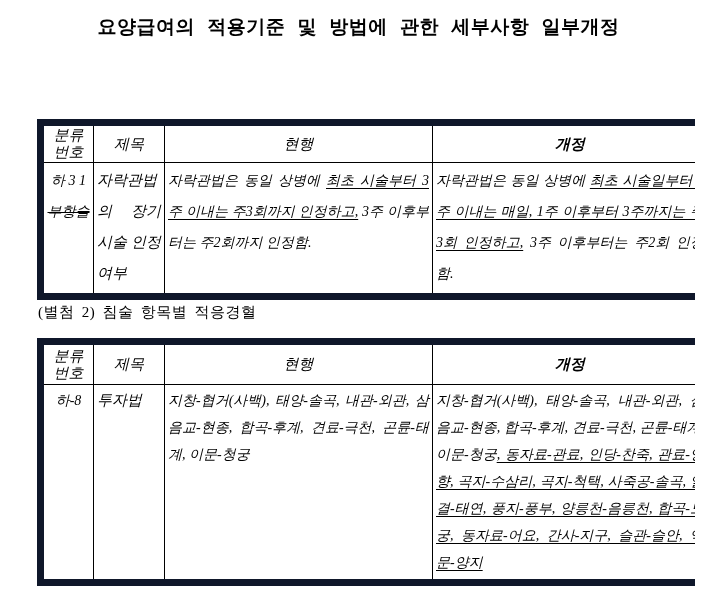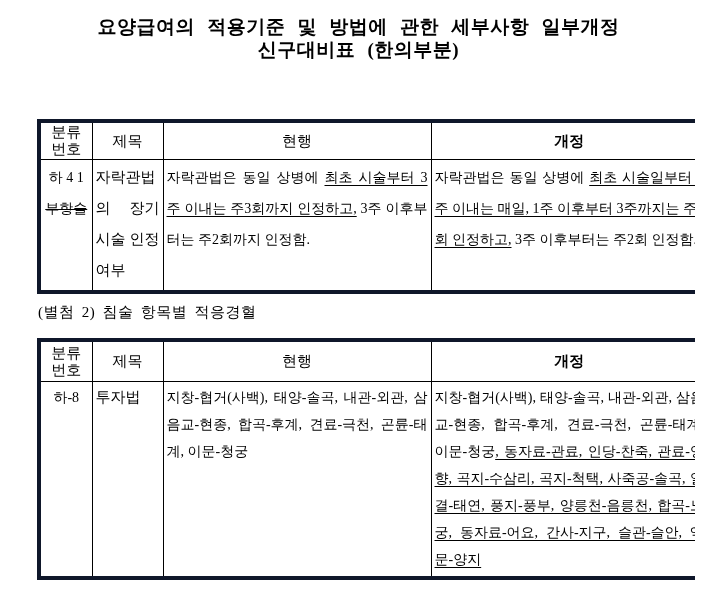--- a/index.html
+++ b/index.html
@@ -45,22 +45,23 @@
     letter-spacing: 0.5px;
     word-spacing: 3px;
     white-space: nowrap;
   }
   table.cmp {
     position: absolute;
     left: 37px;
     width: 670px;
     border-collapse: collapse;
     table-layout: fixed;
-    border: 4px solid #0f172a;
+    border: 7px solid #0f172a;
     font-size: 14px;
+    font-style: italic;
   }
   table.cmp.t1 { top: 119px; }
   table.cmp.t2 { top: 338px; }
   table.cmp th, table.cmp td {
     border: 1px solid #000;
     padding: 2px 3px;
     vertical-align: top;
     overflow: hidden;
   }
   table.cmp th {
@@ -87,21 +88,20 @@
     text-decoration-thickness: 1px;
   }
 </style>
 </head>
 <body>
 
 <div class="page">
 
   <div class="doc-title">
     <div>요양급여의 적용기준 및 방법에 관한 세부사항 일부개정</div>
-    <div>신구대비표 (한의부분)</div>
   </div>
 
 
   <table class="cmp t1">
     <colgroup>
       <col style="width:53px">
       <col style="width:71px">
       <col style="width:268px">
       <col style="width:278px">
     </colgroup>
@@ -112,21 +112,21 @@
             <span class="blk">번호</span>
           </th>
         <th>제목</th>
         <th>현행</th>
         <th class="bold">개정</th>
       </tr>
     </thead>
     <tbody>
       <tr>
         <td class="body-cell c-class">
-          <span class="blk">하 4 1</span>
+          <span class="blk">하 3 1</span>
           <span class="blk struck">부항술</span>
         </td>
         <td class="body-cell c-title">자락관법의 장기 시술 인정 여부</td>
         <td class="body-cell c-text"><span>자락관법은 동일 상병에 </span><span class="ul">최초 시술부터 3주 이내는 주3회까지 인정하고,</span><span> 3주 이후부터는 주2회까지 인정함.</span></td>
         <td class="body-cell c-text"><span>자락관법은 동일 상병에 </span><span class="ul">최초 시술일부터 1주 이내는 매일, 1주 이후부터 3주까지는 주3회 인정하고,</span><span> 3주 이후부터는 주2회 인정함.</span></td>
       </tr>
     </tbody>
   </table>
 
   <div class="attach-heading">(별첨 2) 침술 항목별 적응경혈</div>

